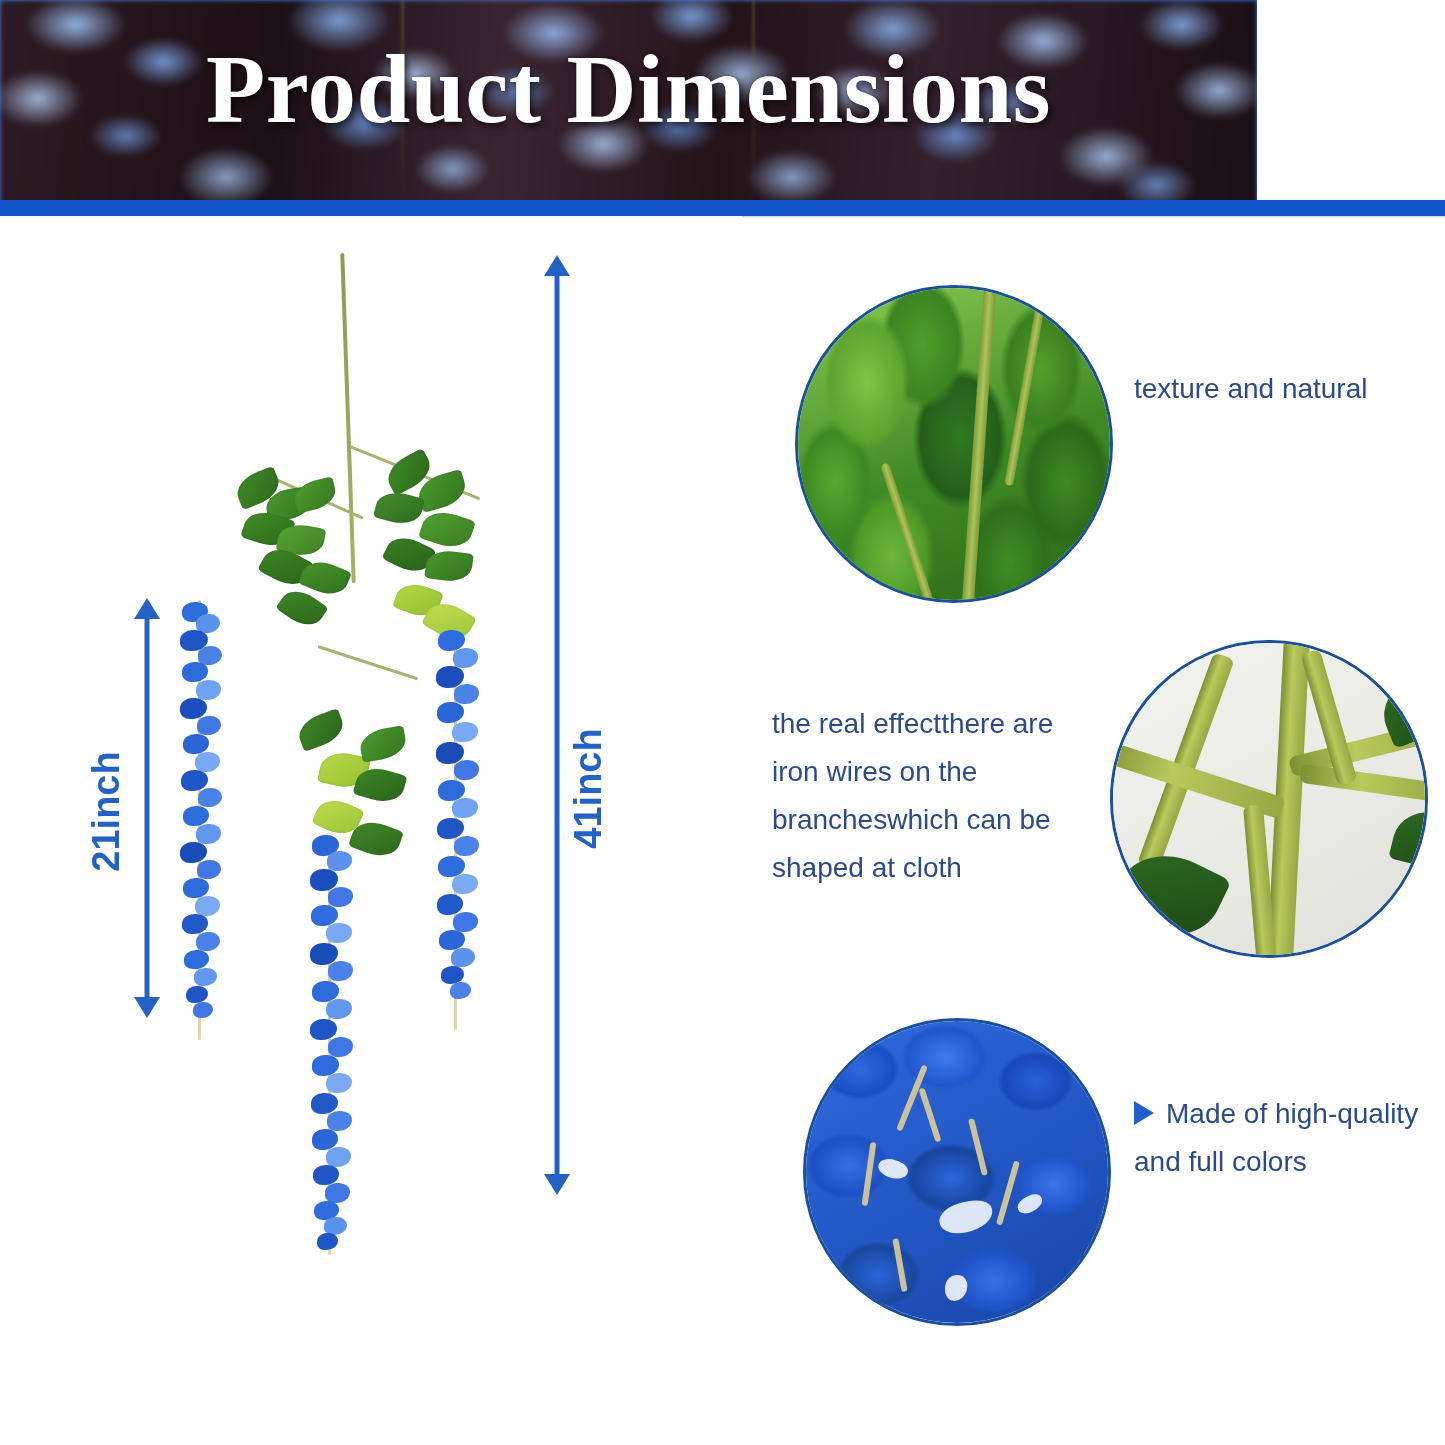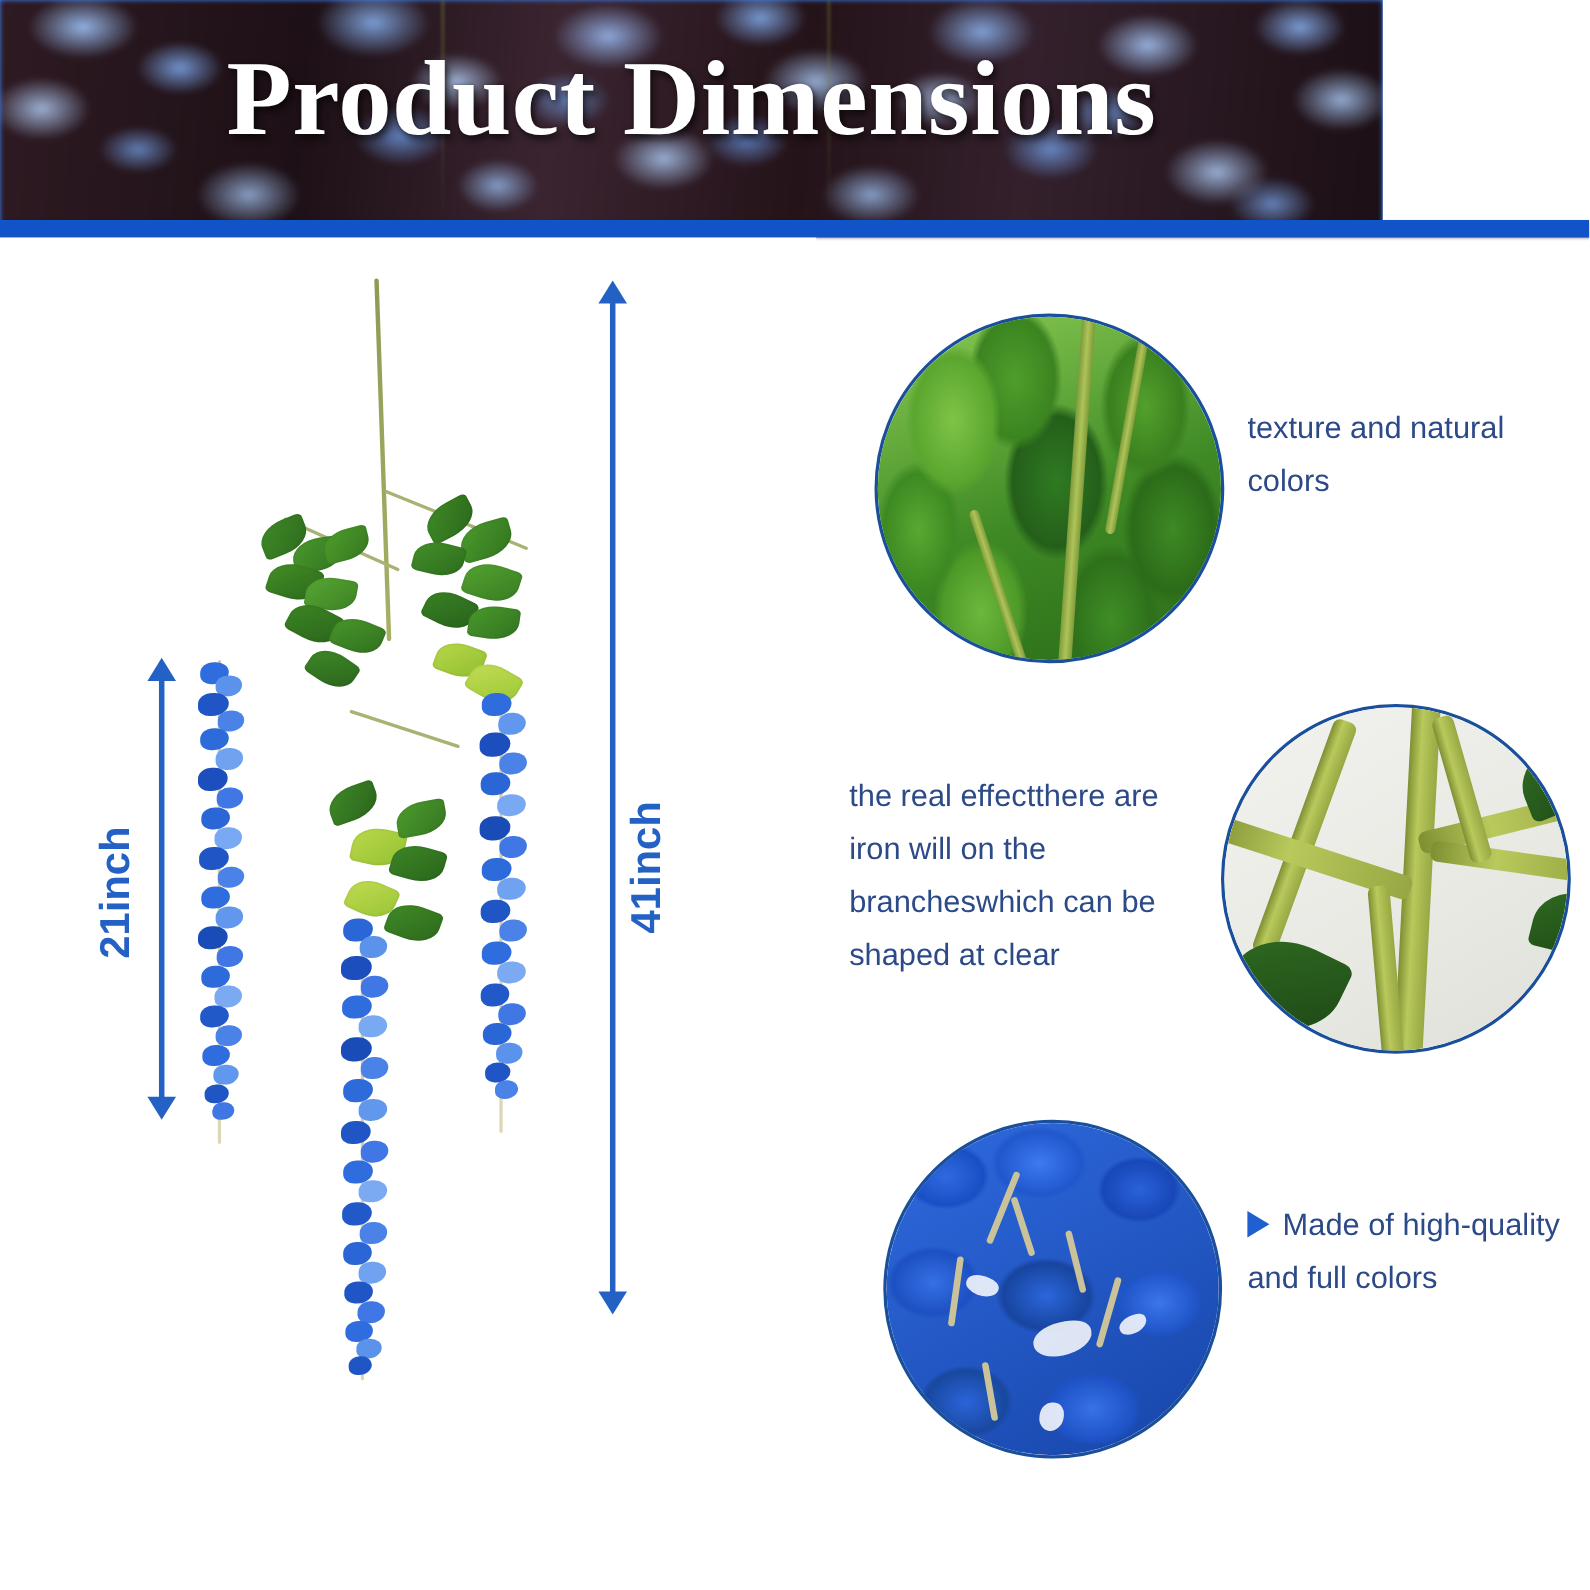--- a/index.html
+++ b/index.html
@@ -412,42 +412,41 @@
 
   <div class="feature-circle" style="left:795px; top:285px; width:318px; height:318px;">
     <div class="tex-leaves">
       <div class="stem-v" style="left:56%; top:-4%; height:108%; transform:rotate(4deg);"></div>
       <div class="stem-v" style="left:72%; top:-6%; height:70%; width:9px; transform:rotate(10deg);"></div>
       <div class="stem-v" style="left:34%; top:55%; height:50%; width:9px; transform:rotate(-18deg);"></div>
     </div>
   </div>
   <div class="feature-text" style="left:1134px; top:365px; width:300px;">
     <div>texture and natural</div>
-    <div>colors</div>
   </div>
 
   <div class="feature-circle" style="left:1110px; top:640px; width:318px; height:318px;">
     <div class="tex-stems">
       <div class="s" style="left:52%; top:-6%; width:26px; height:118%; transform:rotate(3deg);"></div>
       <div class="s" style="left:20%; top:2%;  width:22px; height:72%; transform:rotate(20deg);"></div>
       <div class="s" style="left:-6%; top:40%; width:62%;  height:22px; transform:rotate(18deg);"></div>
       <div class="s" style="left:56%; top:30%; width:54%;  height:20px; transform:rotate(-14deg);"></div>
       <div class="s" style="left:60%; top:42%; width:48%;  height:19px; transform:rotate(8deg);"></div>
       <div class="s" style="left:66%; top:2%;  width:20px; height:44%; transform:rotate(-16deg);"></div>
       <div class="s" style="left:44%; top:52%; width:20px; height:52%; transform:rotate(-5deg);"></div>
       <div class="dark-leaf" style="left:2%; top:68%; width:32%; height:26%; transform:rotate(26deg);"></div>
       <div class="dark-leaf" style="left:86%; top:10%; width:26%; height:20%; transform:rotate(-22deg);"></div>
       <div class="dark-leaf" style="left:90%; top:54%; width:22%; height:18%; transform:rotate(14deg);"></div>
     </div>
   </div>
   <div class="feature-text" style="left:772px; top:700px; width:320px;">
     <div>the real effectthere are</div>
-    <div>iron will on the</div>
+    <div>iron wires on the</div>
     <div>brancheswhich can be</div>
-    <div>shaped at clear</div>
+    <div>shaped at cloth</div>
   </div>
 
   <div class="feature-circle" style="left:803px; top:1018px; width:308px; height:308px;">
     <div class="tex-flowers">
       <div class="tendril" style="left:34%; top:14%; width:6px; height:70px; transform:rotate(22deg);"></div>
       <div class="tendril" style="left:40%; top:22%; width:6px; height:56px; transform:rotate(-18deg);"></div>
       <div class="tendril" style="left:20%; top:40%; width:6px; height:64px; transform:rotate(8deg);"></div>
       <div class="tendril" style="left:56%; top:32%; width:6px; height:58px; transform:rotate(-14deg);"></div>
       <div class="tendril" style="left:66%; top:46%; width:6px; height:66px; transform:rotate(16deg);"></div>
       <div class="tendril" style="left:30%; top:72%; width:6px; height:54px; transform:rotate(-10deg);"></div>

